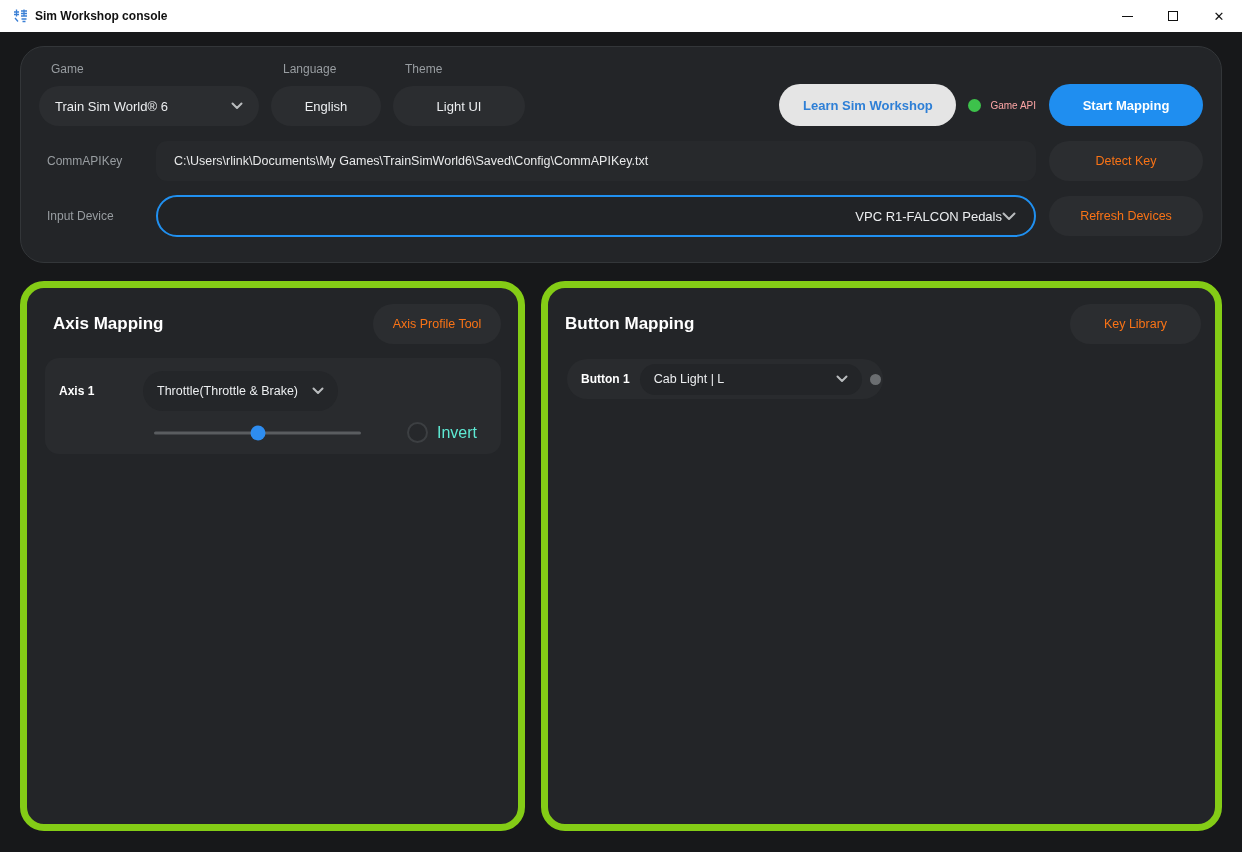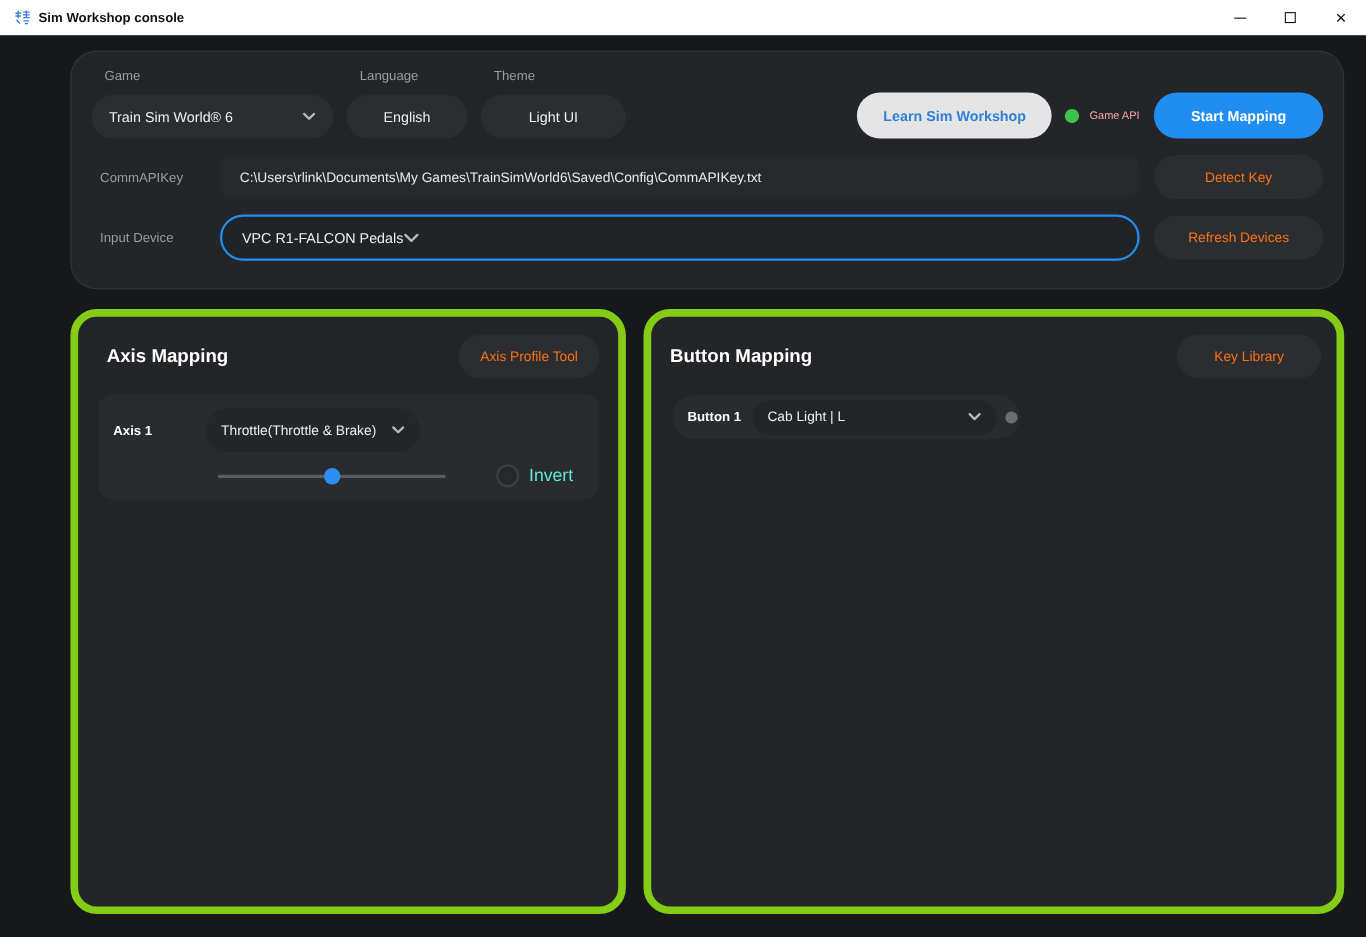--- a/index.html
+++ b/index.html
@@ -10,21 +10,21 @@
   .titlebar { height:32px; background:#ffffff; display:flex; align-items:center; padding-left:11px; }
   .app-icon { width:17px; height:17px; display:inline-flex; align-items:center; justify-content:center; }
   .win-title { font-size:12px; color:#111; margin-left:7px;font-weight:bold; }
   .win-controls { margin-left:auto; display:flex; height:32px; }
   .win-btn { width:46px; height:32px; display:flex; align-items:center; justify-content:center; cursor:default; }
   .min-glyph { display:block; width:11px; height:0; border-top:1.4px solid #111; }
   .max-glyph { display:block; width:10px; height:10px; border:1.4px solid #111; }
   .close-glyph { font-size:13px; color:#111; line-height:1; }
 
   
-  .content { height:820px; padding:14px 20px 21px 20px;margin-left:44px; }
+  .content { height:820px; padding:14px 20px 21px 20px; }
 
   .top-panel { height:217px; background:#232528; border:1px solid #333639; border-radius:24px;
                padding:15px 18px 0 18px; }
   .row { display:flex; align-items:center; }
   .row1 { align-items:flex-end; }
   .field-group { margin-right:12px; }
   .field-label { font-size:12px; color:#989da1; margin:0 0 10px 12px; }
   .control { height:40px; border-radius:20px; background:#2b2d30; color:#eceef0; font-size:13px;
              display:flex; align-items:center; border:none; }
   .dropdown { justify-content:space-between; padding:0 16px; cursor:default; }
@@ -44,21 +44,21 @@
   .row3 { margin-top:14px; }
   .row-label { width:117px; padding-left:8px; font-size:12px; color:#989da1; }
   .path-input { flex:1; height:40px; border-radius:11px; background:#27292c; border:none; outline:none;
                 color:#e8e9ea; font-size:12.5px; padding:0 18px; margin-right:13px;
                 font-family:"Liberation Sans", sans-serif; }
   .pill-btn { height:40px; border-radius:20px; background:#2b2d30; color:#f97316; font-size:12.5px;
               border:none; cursor:default; font-family:"Liberation Sans", sans-serif; }
   .pill-btn.wide { width:154px; }
   .device-select { flex:1; height:42px; border-radius:21px; border:2px solid #2090f0; background:#212326;
                    color:#eceef0; font-size:13px; display:flex; align-items:center;
-                   justify-content:flex-start; padding:0 18px; margin-right:13px; cursor:default; }
+                   justify-content:flex-end; padding:0 18px; margin-right:13px; cursor:default; }
 
   .panels { margin-top:18px; display:flex; gap:16px; height:550px; }
   .panel { background:#232528; border:7px solid #84cc16; border-radius:24px; }
   .panel.left { width:505px; }
   .panel.right { flex:1; }
   .panel-header { display:flex; align-items:center; justify-content:space-between; padding-top:16px; }
   .panel.left  .panel-header { padding-left:26px; padding-right:17px; }
   .panel.right .panel-header { padding-left:17px; padding-right:14px; }
   .panel-title { font-size:17px; font-weight:bold; color:#ffffff; }
   .tool-btn { width:128px; }

